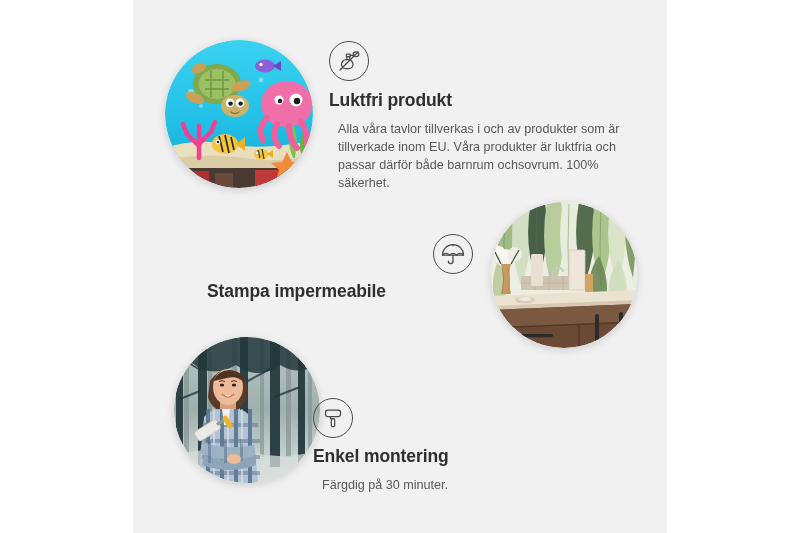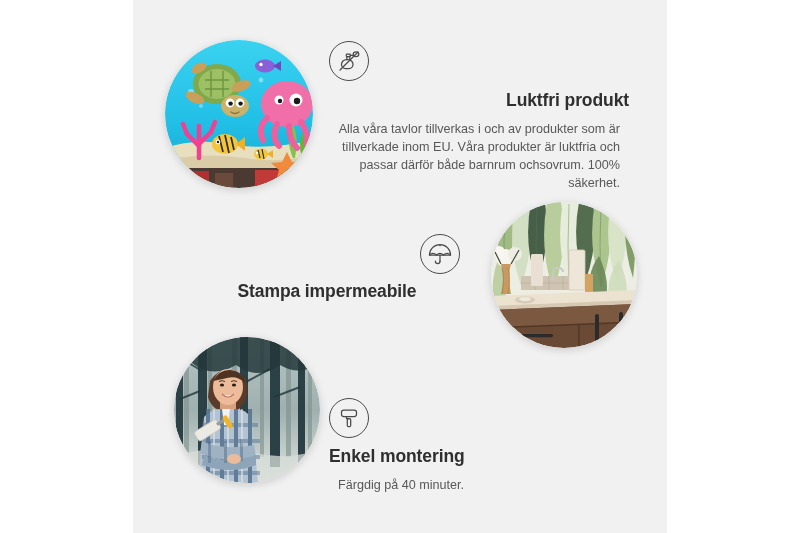--- a/index.html
+++ b/index.html
@@ -59,42 +59,42 @@
     color: #585858;
     line-height: 1.42;
     margin: 9px;
   }
 
   
   #feature-odourless {
     left: 196px;
     top: 41px;
     width: 300px;
-    text-align: right;
+    text-align: left;
   }
   #feature-odourless .icon-circle { margin-bottom: 9px; }
   #feature-odourless .feat-title { margin-bottom: 6px; }
 
   
   #feature-waterproof {
-    left: 61px;
+    left: 74px;
     top: 234px;
     width: 266px;
-    text-align: center;
+    text-align: left;
   }
   #feature-waterproof .icon-row {
     display: flex;
     justify-content: flex-end;
     margin-bottom: 7px;
   }
   #feature-waterproof .feat-title { margin-bottom: 4px; }
 
   
   #feature-easy {
-    left: 196px;
+    left: 180px;
     top: 398px;
     width: 270px;
     text-align: left;
   }
   #feature-easy .icon-circle { margin-bottom: 8px; }
   #feature-easy .feat-title { margin-bottom: 4px; }
 
   
   .photo {
     position: absolute;
@@ -484,17 +484,17 @@
 
             <rect x="5.5" y="5" width="15" height="6.5" rx="2.2"></rect>
 
             <path d="M10.5 11.5 v2.2 h2.5"></path>
 
             <rect x="11.3" y="13.7" width="3.4" height="8" rx="1.2"></rect>
           </g>
         </svg>
       </div>
       <h3 class="feat-title">Enkel montering</h3>
-      <p class="feat-body">Färgdig på 40 minuter.</p>
+      <p class="feat-body">Färgdig på 30 minuter.</p>
     </div>
 
   </div>
 </div>
 
 </body></html>

